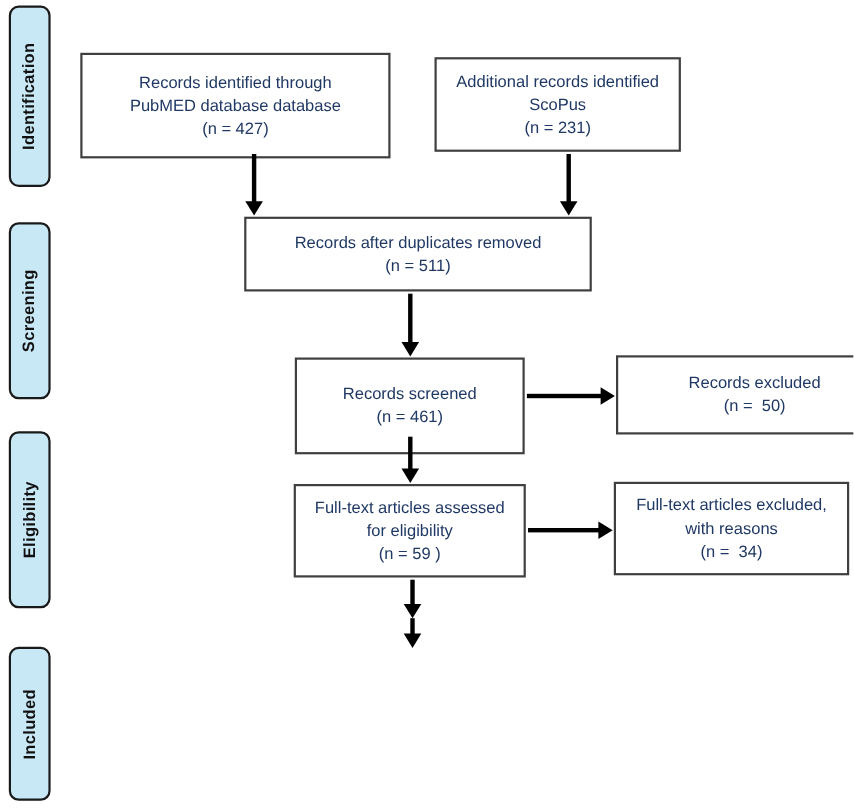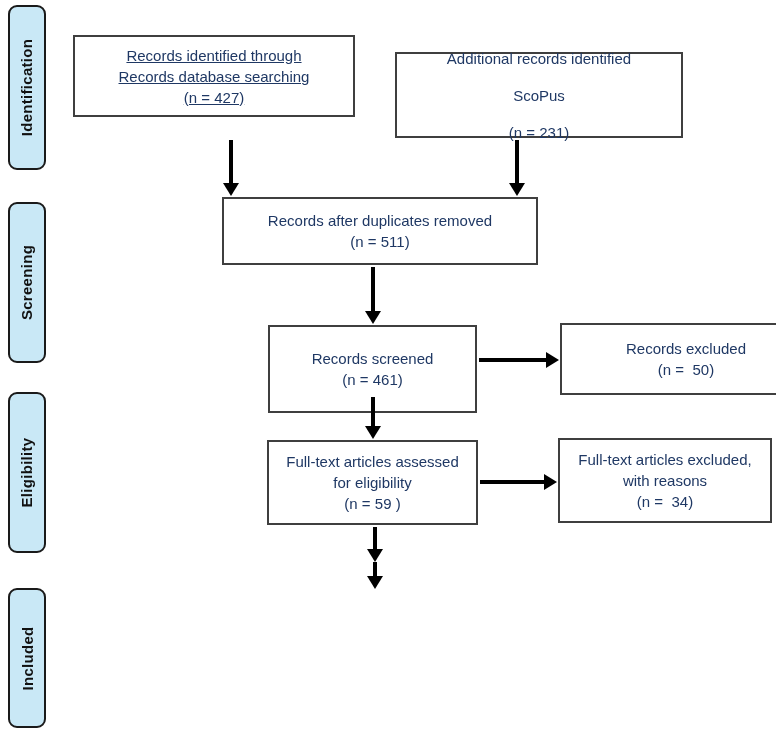--- a/index.html
+++ b/index.html
@@ -24,22 +24,22 @@
     display: flex;
     flex-direction: column;
     justify-content: center;
     align-items: center;
     text-align: center;
     color: var(--ink, #1f3864);
     font-size: 15px;
     line-height: 21px;
   }
   .flow-box .line { white-space: pre-wrap; }
-  #box-pubmed     { left: 73px;  top: 35px;  width: 282px; height: 82px; text-decoration: underline; }
-  #box-scopus     { left: 395px; top: 52px;  width: 288px; height: 86px; gap: 16px; }
+  #box-pubmed     { left: 73px;  top: 48px;  width: 282px; height: 96px; }
+  #box-scopus     { left: 395px; top: 52px;  width: 224px; height: 86px; }
   #box-duplicates { left: 202px; top: 197px; width: 316px; height: 68px; margin-left: 20px; }
   #box-screened   { left: 268px; top: 325px; width: 209px; height: 88px; }
   #box-excluded   { left: 560px; top: 323px; width: 252px; height: 72px; }
   #box-fulltext   { left: 267px; top: 440px; width: 211px; height: 85px; }
   #box-ftexcluded { left: 558px; top: 438px; width: 214px; height: 85px; }
   #box-included   { left: 267px; top: 590px; width: 220px; height: 112px; }
   
   .phase {
     position: absolute;
     left: 8px;
@@ -117,21 +117,21 @@
   </div>
   <div class="phase" id="phase-eligibility">
     <span class="rot">Eligibility</span>
   </div>
   <div class="phase" id="phase-included">
     <span class="rot">Included</span>
   </div>
 
   <div class="flow-box" id="box-pubmed">
     <div class="line">Records identified through</div>
-    <div class="line">Records database searching</div>
+    <div class="line">PubMED database database</div>
     <div class="line">(n = 427)</div>
   </div>
 
   <div class="flow-box" id="box-scopus">
     <div class="line">Additional records identified</div>
     <div class="line">ScoPus</div>
     <div class="line">(n = 231)</div>
   </div>
 
   <div class="flow-box" id="box-duplicates">

